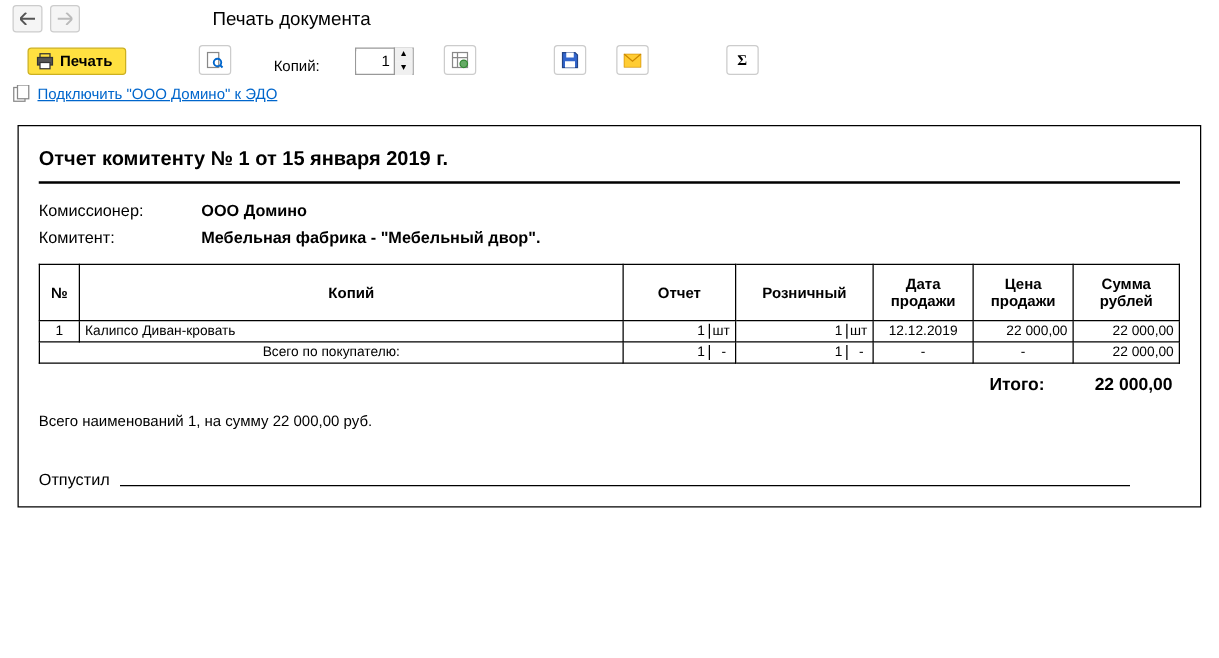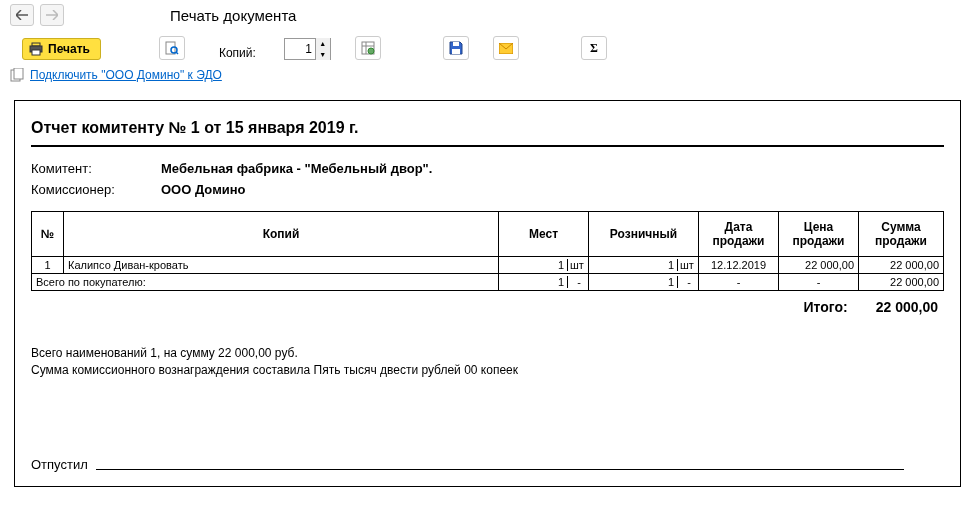--- a/index.html
+++ b/index.html
@@ -163,45 +163,44 @@
     padding: 1px 4px;
   }
   .data-row td { font-size: 11px; }
   .subcell { display:flex; }
   .subcell-val { flex:1; text-align:right; border-right:1px solid #000; padding-right:3px;}
   .subcell-unit { width:20px; text-align:left; padding-left:2px;}
   .total-by-buyer td { font-size: 11px; }
   .grand-total {
     display: flex;
     justify-content: flex-end;
-    gap: 28px;
+    gap: 40px;
     font-weight: bold;
     font-size: 14px;
     margin-top: 8px;
     padding-right: 6px;
   }
   .summary-block {
-    margin-top: 30px;
+    margin-top: 14px;
     font-size: 12px;
     line-height: 1.4;
   }
   .summary-bold {
     font-weight: bold;
   }
   .sign-row {
     display: flex;
     margin-top: 30px;
     font-size: 13px;
   }
   .sign-part {
     flex: 1;
     display: flex;
     align-items: flex-end;
     gap: 8px;
-    margin-top: 48px;
   }
   .sign-line {
     flex: 1;
     border-bottom: 1px solid #000;
     height: 1px;
     margin-bottom: 2px;
   }
   .icon-svg { display:block; }
 </style>
 </head>
@@ -280,38 +279,38 @@
       <rect x="4" y="0" width="9" height="11" fill="#fff" stroke="#888"></rect>
     </svg>
   <span class="edo-link">Подключить "ООО Домино" к ЭДО</span>
 </div>
 
 <div class="document">
   <div class="doc-title">Отчет комитенту № 1 от 15 января 2019 г.</div>
   <hr class="hr">
 
   <div class="party-row">
+    <div class="party-label">Комиссионер:</div>
+    <div class="party-value">ООО Домино</div>
+  </div>
+  <div class="party-row">
     <div class="party-label">Комитент:</div>
     <div class="party-value">Мебельная фабрика - "Мебельный двор".</div>
-  </div>
-  <div class="party-row">
-    <div class="party-label">Комиссионер:</div>
-    <div class="party-value">ООО Домино</div>
   </div>
 
   <table class="report">
     <thead>
       <tr>
         <th class="col-num">№</th>
         <th class="col-prod">Копий</th>
-        <th class="col-places">Мест</th>
+        <th class="col-places">Отчет</th>
         <th class="col-qty">Розничный</th>
         <th class="col-date">Дата продажи</th>
         <th class="col-price">Цена продажи</th>
-        <th class="col-sum">Сумма продажи</th>
+        <th class="col-sum">Сумма рублей</th>
       </tr>
     </thead>
     <tbody>
       <tr class="data-row">
         <td class="col-num" style="text-align:center">1</td>
         <td>Калипсо Диван-кровать</td>
         <td style="padding:0">
           <div class="subcell">
             <div class="subcell-val">1</div>
             <div class="subcell-unit">шт</div>
@@ -321,21 +320,21 @@
           <div class="subcell">
             <div class="subcell-val">1</div>
             <div class="subcell-unit">шт</div>
           </div>
         </td>
         <td class="col-date">12.12.2019</td>
         <td class="col-price">22 000,00</td>
         <td class="col-sum">22 000,00</td>
       </tr>
       <tr class="total-by-buyer">
-        <td colspan="2" style="text-align:left">Всего по покупателю:</td>
+        <td colspan="2" style="text-align:center">Всего по покупателю:</td>
         <td style="padding:0">
           <div class="subcell">
             <div class="subcell-val">1</div>
             <div class="subcell-unit" style="text-align:center">-</div>
           </div>
         </td>
         <td style="padding:0">
           <div class="subcell">
             <div class="subcell-val">1</div>
             <div class="subcell-unit" style="text-align:center">-</div>
@@ -348,21 +347,20 @@
     </tbody>
   </table>
 
   <div class="grand-total">
     <span>Итого:</span>
     <span>22 000,00</span>
   </div>
 
   <div class="summary-block">
     <div>Всего наименований 1, на сумму 22 000,00 руб.</div>
-    <div>Сумма комиссионного вознаграждения составила Пять тысяч двести рублей 00 копеек</div>
   </div>
 
   <div class="sign-row">
     <div class="sign-part">
       <span>Отпустил</span>
       <div class="sign-line"></div>
     </div>
     <div style="width:40px"></div>
   </div>
 </div>

